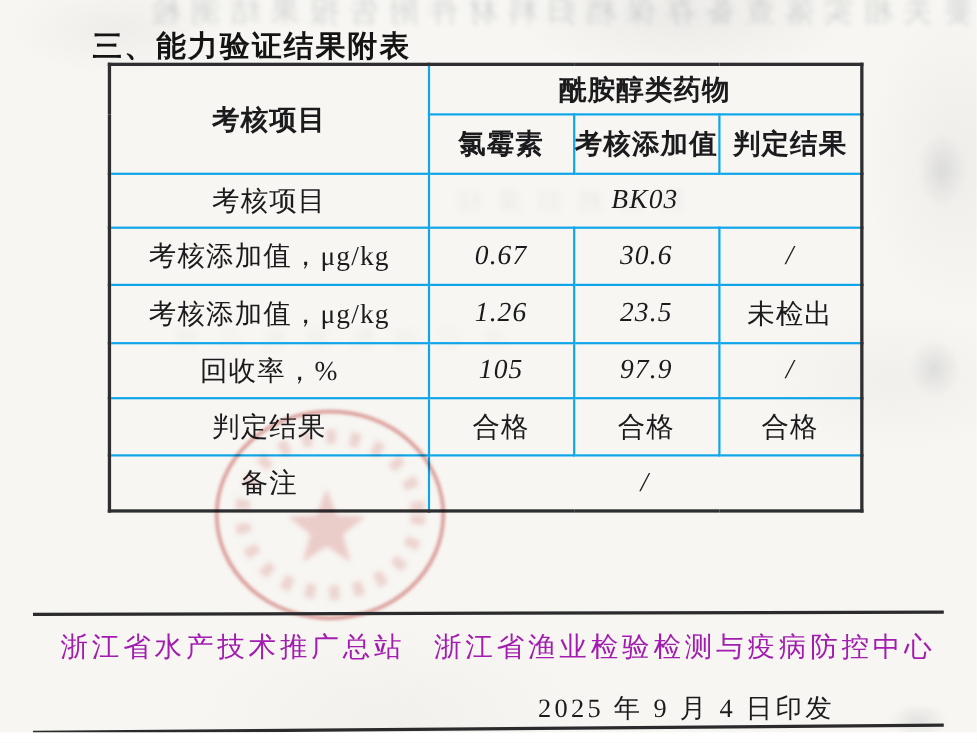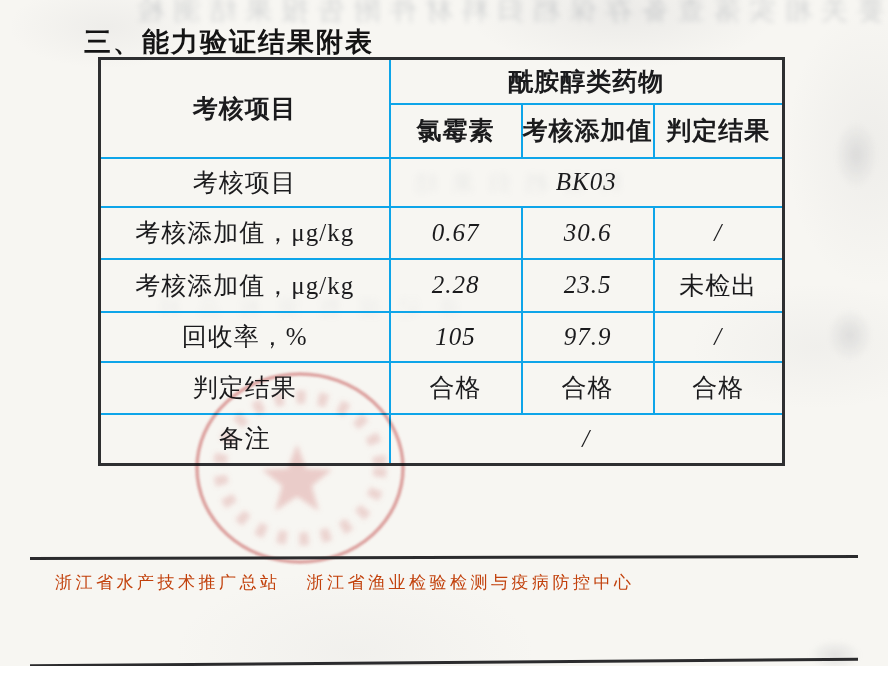--- a/index.html
+++ b/index.html
@@ -51,22 +51,22 @@
 
   .footer-rule {
     position:absolute; left:30px; width:828px; height:3px;
     background:#2b2b2d;
   }
   .rule-top { top:556px; transform:rotate(-0.15deg); }
   .rule-bottom { top:661px; transform:rotate(-0.45deg); }
 
   .footer-orgs {
     position:absolute; left:55px; top:571px;
-    font-size:17px; letter-spacing:3.5px; white-space:nowrap;
-    color:#c2410c;
+    font-size:25px; letter-spacing:3.5px; white-space:nowrap;
+    color:#a21caf;
   }
   .footer-orgs .org-gap { display:inline-block; width:26px; }
   .footer-date {
     position:absolute; left:489px; top:628px;
     font-size:24px; letter-spacing:3px; white-space:nowrap;
     color:#1c1c1e;
   }
 
   
   .stamp {
@@ -135,21 +135,21 @@
         <td colspan="3" class="num">BK03</td>
       </tr>
       <tr style="height:52px">
         <td>考核添加值，μg/kg</td>
         <td class="num">0.67</td>
         <td class="num">30.6</td>
         <td class="num">/</td>
       </tr>
       <tr style="height:53px">
         <td>考核添加值，μg/kg</td>
-        <td class="num">2.28</td>
+        <td class="num">1.26</td>
         <td class="num">23.5</td>
         <td>未检出</td>
       </tr>
       <tr style="height:50px">
         <td>回收率，%</td>
         <td class="num">105</td>
         <td class="num">97.9</td>
         <td class="num">/</td>
       </tr>
       <tr style="height:52px">
@@ -176,15 +176,16 @@
     </defs>
     <ellipse cx="110" cy="100" rx="103" ry="94" fill="none" stroke="#cd5a5a" stroke-opacity="0.62" stroke-width="3.6" filter="url(#b1)"></ellipse>
     <ellipse cx="110" cy="100" rx="80" ry="71" fill="none" stroke="#d98484" stroke-opacity="0.34" stroke-width="13" stroke-dasharray="9 13" filter="url(#b2)"></ellipse>
     <polygon points="107,76 116.1,100.5 142.2,101.6 121.7,117.8 128.8,142.9 107,128.5 85.2,142.9 92.3,117.8 71.8,101.6 97.9,100.5" fill="#dd8f8f" fill-opacity="0.45" filter="url(#b2)"></polygon>
   </svg>
 
   <div class="footer-rule rule-top"></div>
   <div class="footer-orgs">
     <span>浙江省水产技术推广总站</span><span class="org-gap"></span><span>浙江省渔业检验检测与疫病防控中心</span>
   </div>
+  <div class="footer-date">2025 年 9 月 4 日印发</div>
   <div class="footer-rule rule-bottom"></div>
 
 </div>
 
 </body></html>

